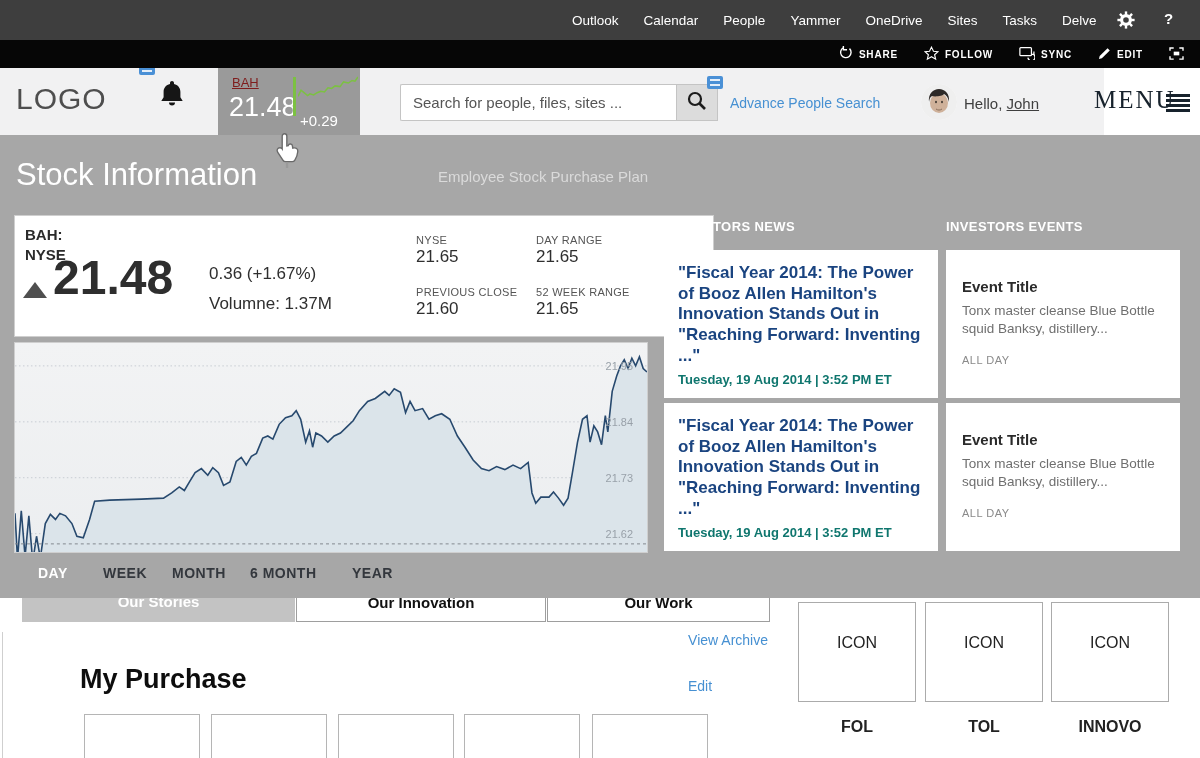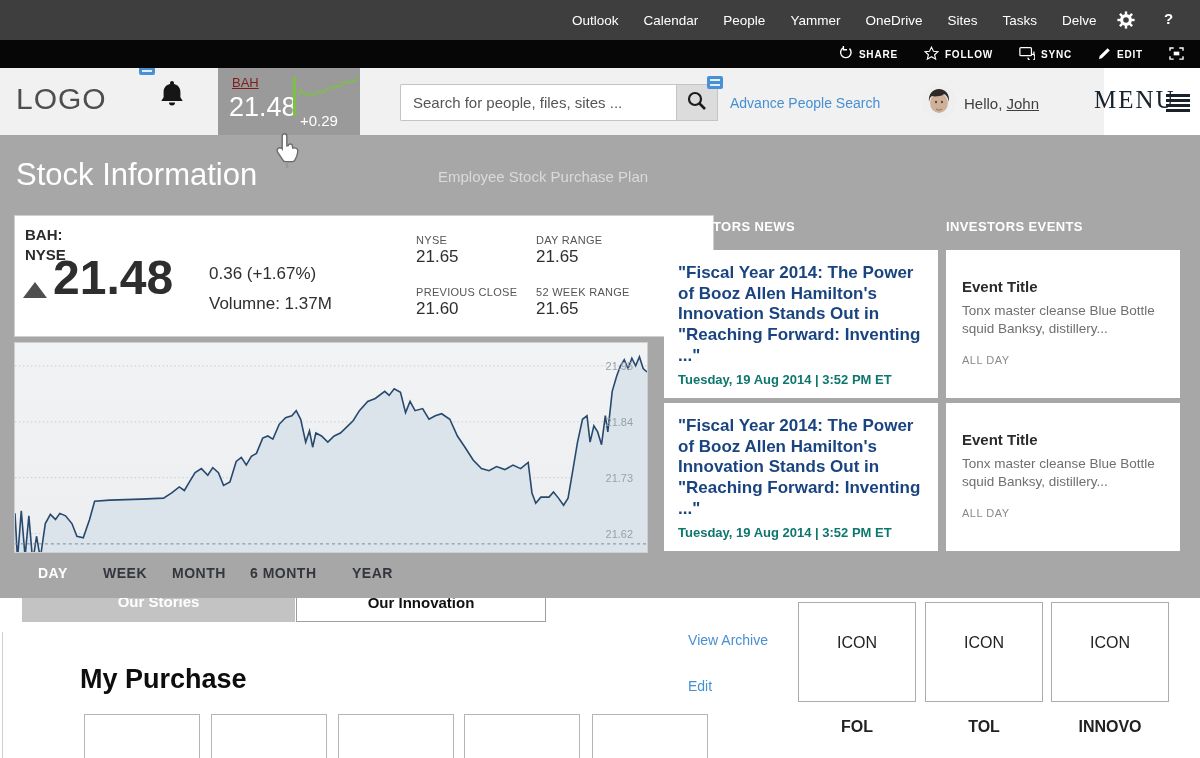--- a/index.html
+++ b/index.html
@@ -228,20 +228,21 @@
       </div>
   </div>
 
   <div class="content">
     <div class="edge"></div>
   </div>
 
   <div class="tabs">
     <div class="ctab active" style="left:22px; width:273px;">Our Stories</div>
     <div class="ctab" style="left:296px; width:250px;">Our Innovation</div>
+    <div class="ctab" style="left:547px; width:223px;">Our Work</div>
   </div>
   <div class="view-archive">View Archive</div>
   <div class="resources-heading">My Purchase</div>
   <div class="edit-link">Edit</div>
   <div class="res-box" style="left:84px;"></div>
   <div class="res-box" style="left:211px;"></div>
   <div class="res-box" style="left:338px;"></div>
   <div class="res-box" style="left:464px;"></div>
   <div class="res-box" style="left:592px;"></div>
   <div class="ql-box" style="left:798px;">ICON</div>

